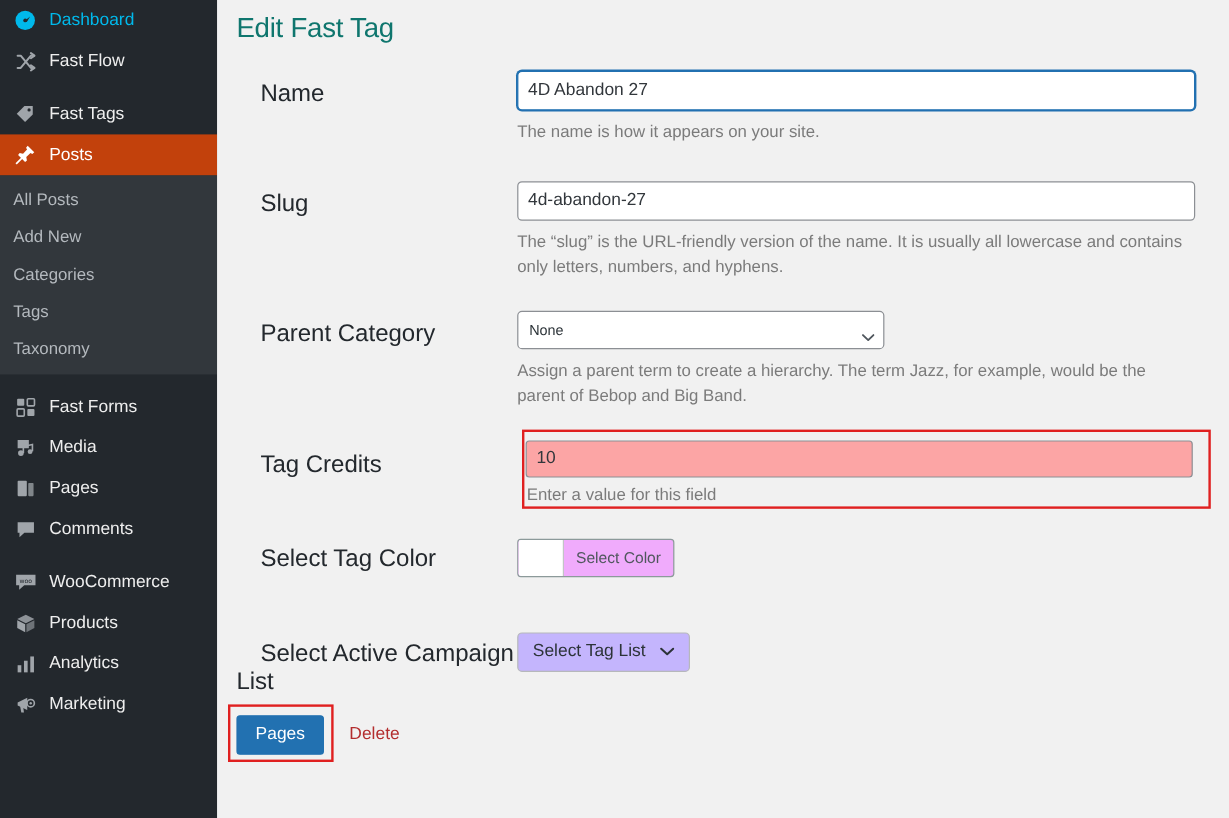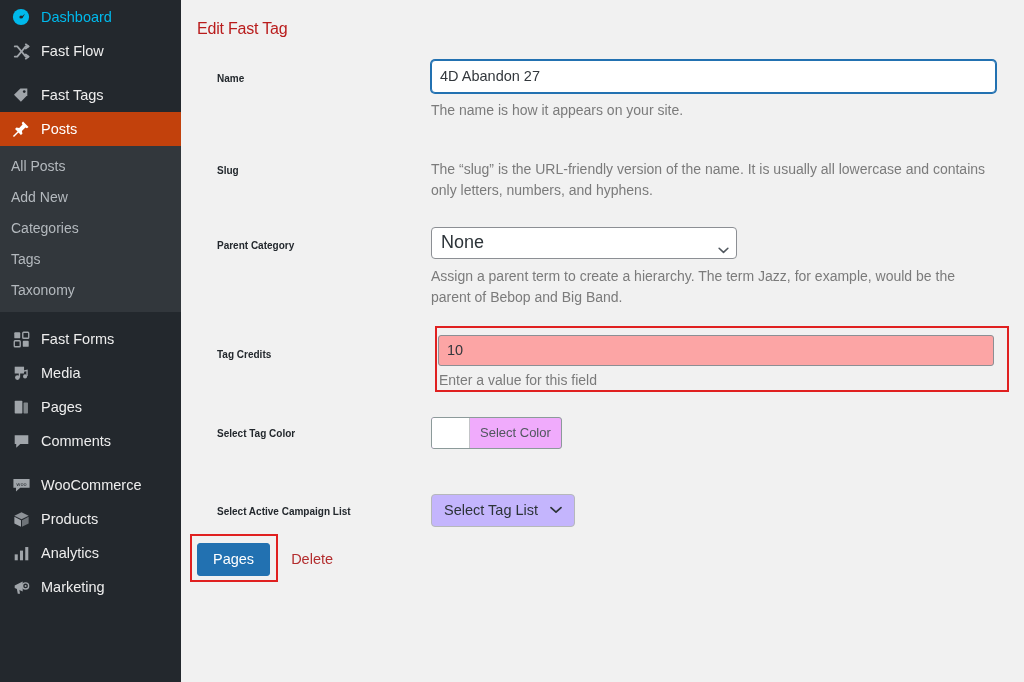--- a/index.html
+++ b/index.html
@@ -66,39 +66,39 @@
 
   
   .main {
     flex: 1 1 auto;
     background: #f1f1f1;
     padding: 0;
     position: relative;
     overflow: hidden;
   }
   .page-title {
-    font-size: 16px;
+    font-size: 23px;
     font-weight: normal;
-    color: #b91c1c;
-    padding: 19px 0 0 16px;
+    color: #0f766e;
+    padding: 9px 0 0 16px;
     line-height: 1.3;
     letter-spacing: -0.2px;
   }
 
   .form { margin-top: 20px; position: relative; }
   .row { display: flex; position: relative; }
   .lbl-col {
     width: 250px;
     flex: 0 0 250px;
     padding-left: 16px;
     padding-top: 8px;
   }
   .lbl {
-    font-size: 10px;
-    font-weight: bold;
+    font-size: 20px;
+    font-weight: normal;
     color: #23282d;
     padding-left: 20px;
   }
   .fld-col { flex: 1 1 auto; padding-right: 3px; }
 
   .txt-input {
     display: block;
     width: 565px;
     height: 33px;
     padding: 3px 8px;
@@ -119,21 +119,21 @@
     color: #7b7b7b;
     line-height: 21px;
     margin-top: 7px;
     max-width: 565px;
   }
 
   .select-box {
     width: 306px;
     height: 32px;
     padding: 2px 26px 2px 9px;
-    font-size: 18px;
+    font-size: 12px;
     color: #2c3338;
     background: #ffffff;
     border: 1px solid #8c8f94;
     border-radius: 4px;
     appearance: none;
     font-family: "Liberation Sans", sans-serif;
     position: relative;
     display: flex; align-items: center;
     cursor: pointer;
   }
@@ -403,20 +403,21 @@
           <input class="txt-input focused" type="text" value="4D Abandon 27" style="">
           <div class="help">The name is how it appears on your site.</div>
         </div>
       </div>
 
       <div class="row" style="margin-top:31px;">
         <div class="lbl-col">
           <label class="lbl">Slug</label>
         </div>
         <div class="fld-col">
+          <input class="txt-input" type="text" value="4d-abandon-27" style="">
           <div class="help">The “slug” is the URL-friendly version of the name. It is usually all lowercase and contains only letters, numbers, and hyphens.</div>
         </div>
       </div>
 
       <div class="row" style="margin-top:26px;">
         <div class="lbl-col">
           <label class="lbl">Parent Category</label>
         </div>
         <div class="fld-col">
           <div class="select-wrap">

